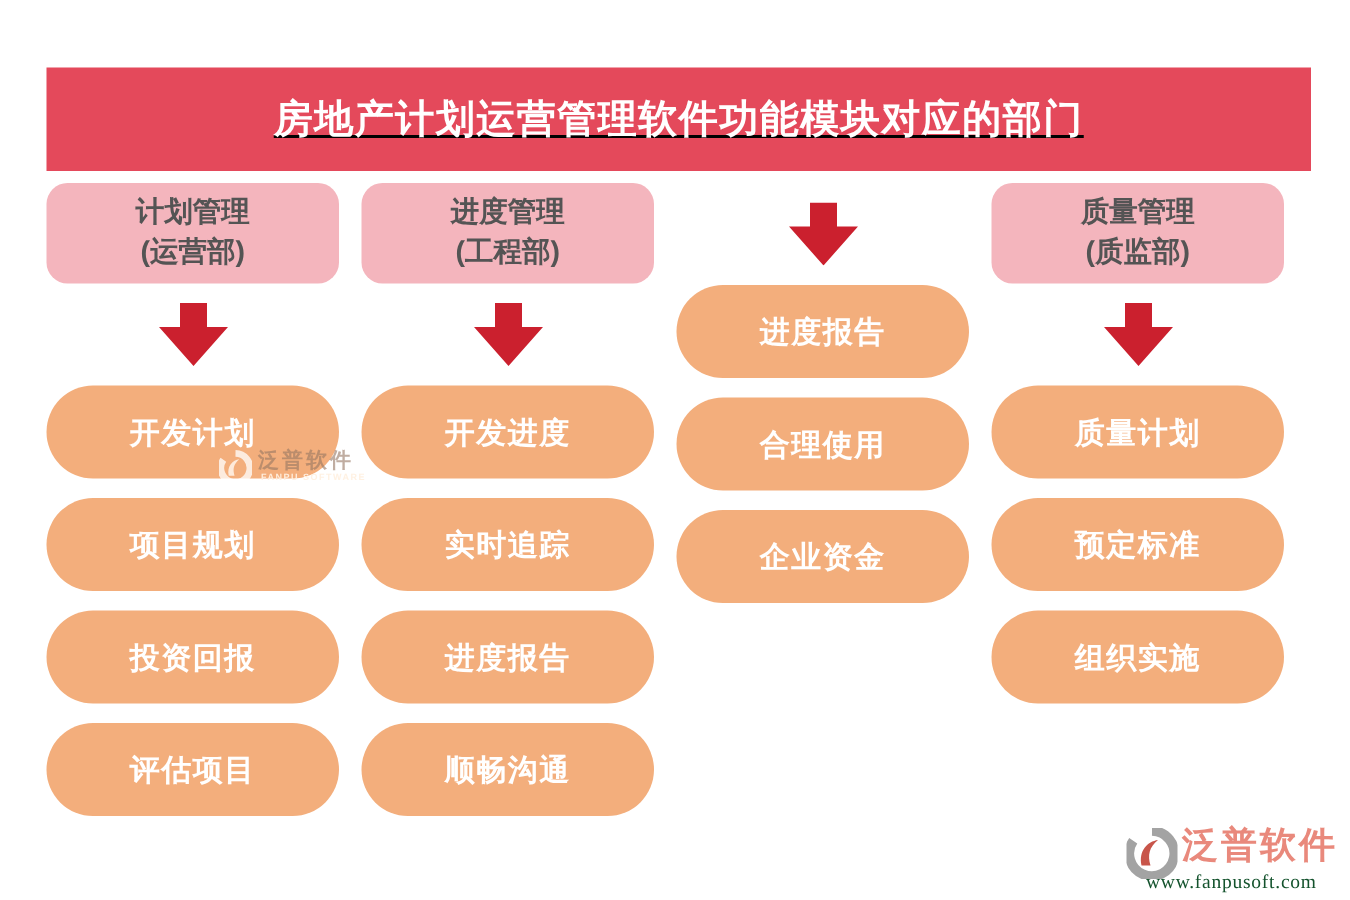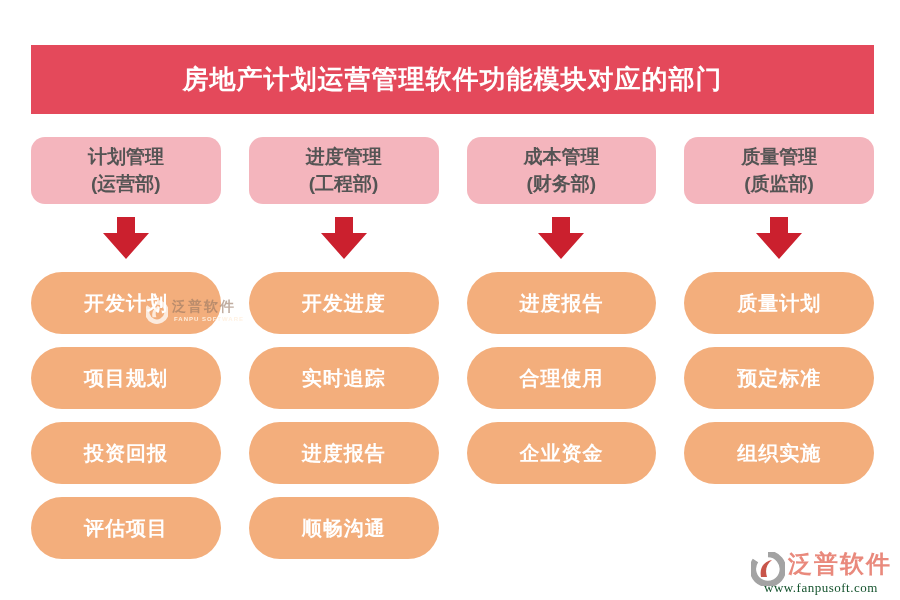--- a/index.html
+++ b/index.html
@@ -3,29 +3,29 @@
 <meta charset="utf-8">
 <style>
   html,body { margin:0; padding:0; background:#ffffff; }
   body { font-family:"Liberation Sans","DejaVu Sans",sans-serif; }
   .stage {
     position:relative; width:900px; height:600px; background:#ffffff; overflow:hidden;
   }
   
   .banner {
     position:absolute; left:31px; top:45px; width:843px; height:69px;
-    background:#E4495B; display:flex; align-items:center; justify-content:center;
+    background:#E4495B; display:flex; align-items:center; justify-content:center;text-decoration:underline;
   }
   .banner-title {
     color:#ffffff; font-size:26px; font-weight:bold; letter-spacing:1px; margin:0;
   }
   
   .columns {
-    position:absolute; left:31px; top:137px; width:843px;
-    display:flex; gap:28px;
+    position:absolute; left:31px; top:122px; width:843px;
+    display:flex; gap:15px;
   }
   .col { width:195px; display:flex; flex-direction:column; }
   .header-box {
     height:67px; background:#F4B5BD; border-radius:14px;
     display:flex; flex-direction:column; justify-content:center; align-items:center;
     color:#545454; font-size:19px; font-weight:bold; line-height:1.4; text-align:center;
   }
   .arrow-wrap {
     height:68px; display:flex; justify-content:center; align-items:center;
   }
@@ -101,24 +101,20 @@
           <polygon points="14,0 32,0 32,16 46,16 23,42 0,16 14,16" fill="#CB202E"></polygon>
         </svg>
       </div>
       <div class="item-box">开发进度</div>
       <div class="item-box">实时追踪</div>
       <div class="item-box">进度报告</div>
       <div class="item-box">顺畅沟通</div>
     </div>
 
     <div class="col">
-      <div class="header-box">
-        <span>成本管理</span>
-        <span>(财务部)</span>
-      </div>
       <div class="arrow-wrap">
         <svg width="46" height="42" viewBox="0 0 46 42">
           <polygon points="14,0 32,0 32,16 46,16 23,42 0,16 14,16" fill="#CB202E"></polygon>
         </svg>
       </div>
       <div class="item-box">进度报告</div>
       <div class="item-box">合理使用</div>
       <div class="item-box">企业资金</div>
     </div>
 

